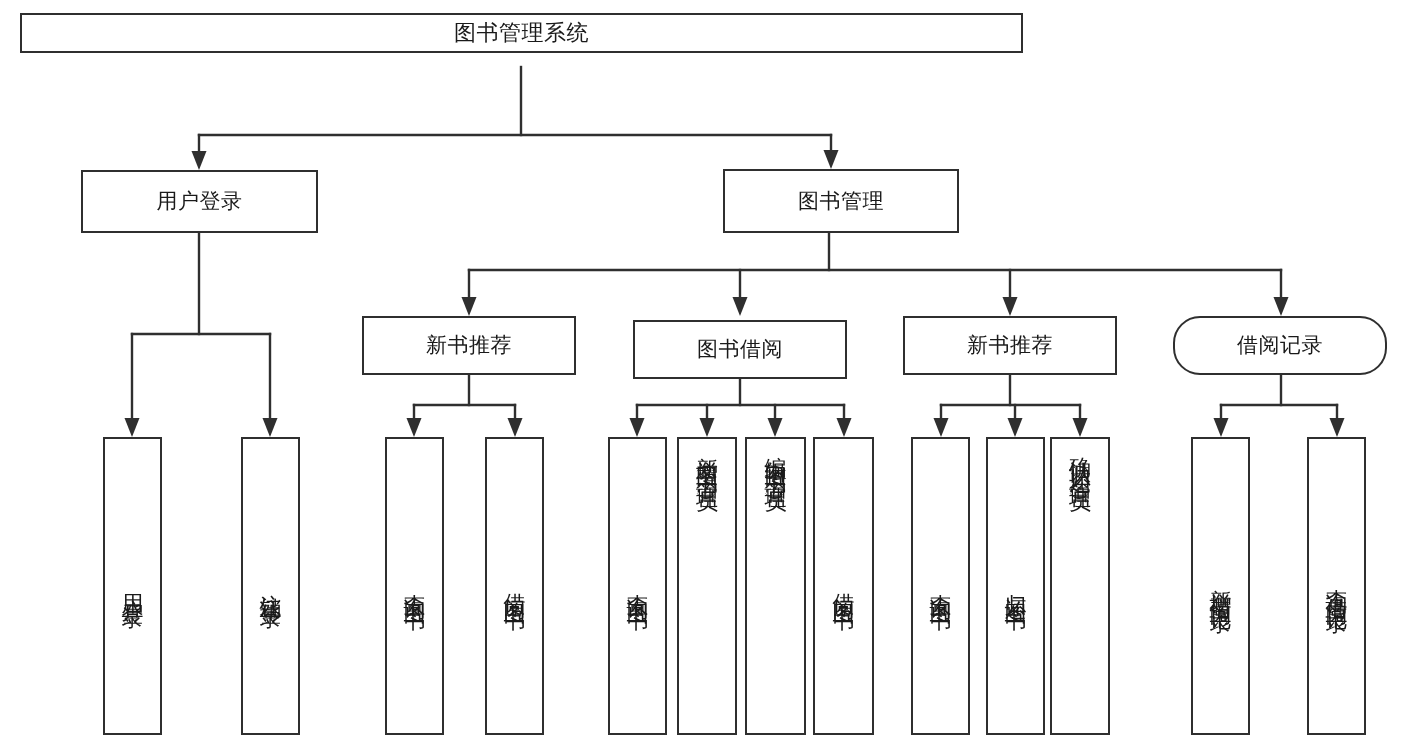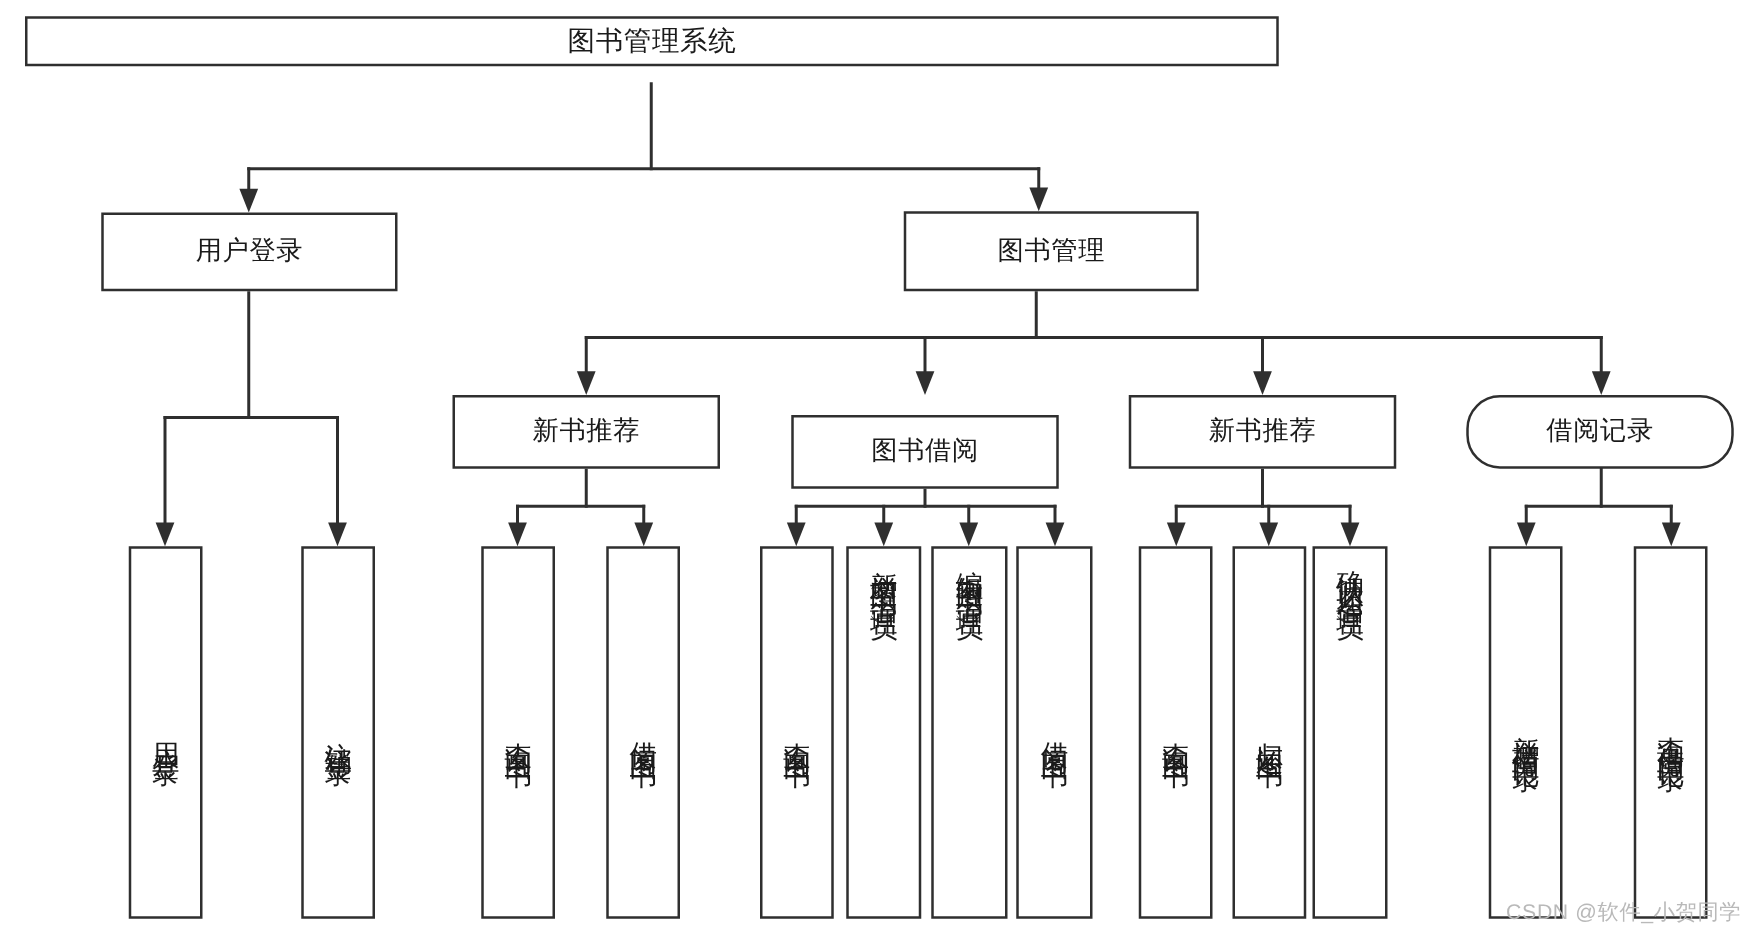--- a/index.html
+++ b/index.html
@@ -218,21 +218,21 @@
       </div>
       <div class="node horizontal" style="left: 81px; top: 170px; width: 237px; height: 63px;">
         <span class="node-label">用户登录</span>
       </div>
       <div class="node horizontal" style="left: 711px; top: 169px; width: 236px; height: 64px; margin-left: 12px;">
         <span class="node-label">图书管理</span>
       </div>
       <div class="node horizontal" style="left: 362px; top: 316px; width: 214px; height: 59px;">
         <span class="node-label">新书推荐</span>
       </div>
-      <div class="node horizontal" style="left: 633px; top: 332px; width: 214px; height: 59px;">
+      <div class="node horizontal" style="left: 633px; top: 320px; width: 214px; height: 59px;">
         <span class="node-label">图书借阅</span>
       </div>
       <div class="node horizontal" style="left: 903px; top: 316px; width: 214px; height: 59px;">
         <span class="node-label">新书推荐</span>
       </div>
       <div class="node horizontal" style="left: 1173px; top: 316px; width: 214px; height: 59px; border-radius: 27px;">
         <span class="node-label">借阅记录</span>
       </div>
       <div class="node vertical pad-center" style="left: 103px; top: 437px; width: 59px; height: 298px;">
         <span class="node-label">用户登录</span>
@@ -268,14 +268,13 @@
         <span class="node-label">确认归还（管理员）</span>
       </div>
       <div class="node vertical pad-center" style="left: 1191px; top: 437px; width: 59px; height: 298px;">
         <span class="node-label">新增借阅记录</span>
       </div>
       <div class="node vertical pad-center" style="left: 1307px; top: 437px; width: 59px; height: 298px;">
         <span class="node-label">查询借阅记录</span>
       </div>
     </div>
 
-  <div id="watermark">CSDN @软件_小贺同学</div>
 </div>
 
 </body></html>

